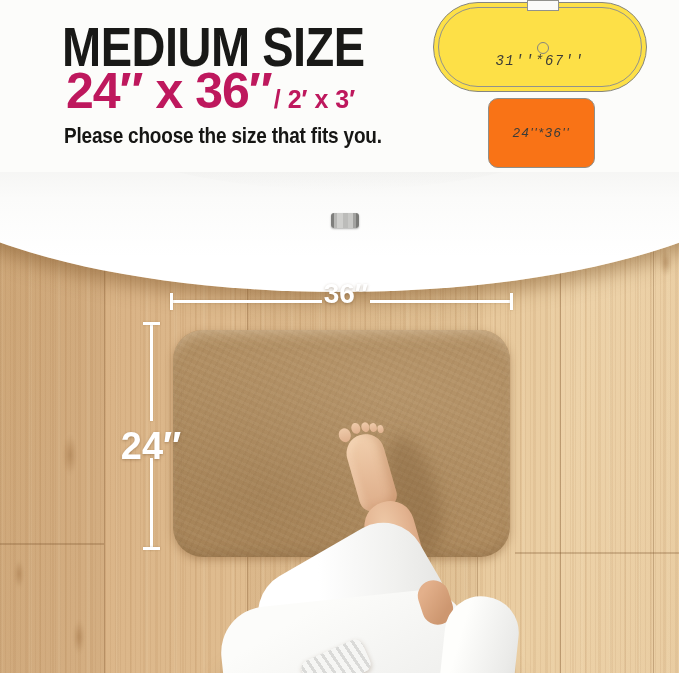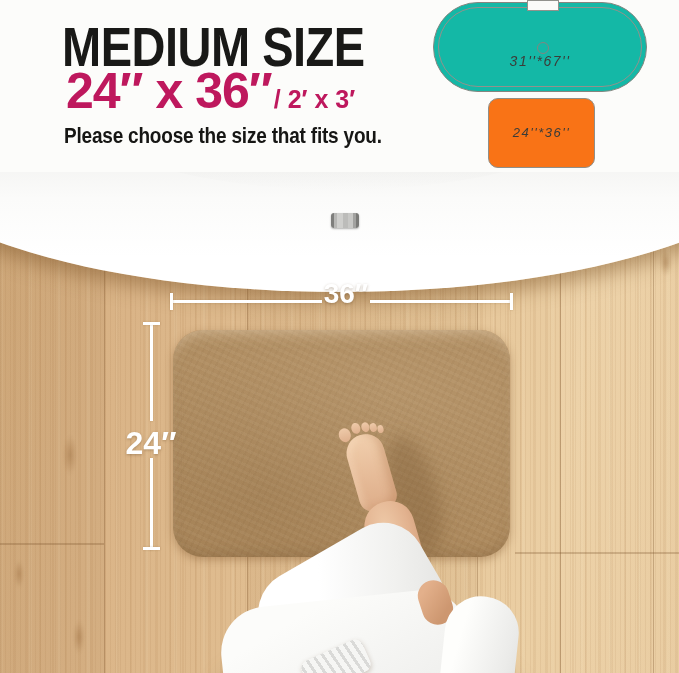--- a/index.html
+++ b/index.html
@@ -21,21 +21,21 @@
   .size-alt{font-size:25px;font-weight:bold;margin-left:2px;}
   .subtitle{
     position:absolute;left:64px;top:124px;margin:0;white-space:nowrap;
     font-size:19px;font-weight:bold;color:#161614;letter-spacing:-0.2px;
     transform:scaleY(1.12);transform-origin:left top;
   }
 
   
   .tub-diagram{
     position:absolute;left:433px;top:2px;width:214px;height:90px;box-sizing:border-box;
-    border:1.5px solid #85857f;border-radius:46px;background:#14b8a6;
+    border:1.5px solid #85857f;border-radius:46px;background:#fde047;font-family:Liberation Mono, monospace;
   }
   .tub-diagram-inner{position:absolute;inset:4px;border:1px solid #92928c;border-radius:41px;}
   .tub-diagram-notch{position:absolute;left:93px;top:-3px;width:30px;height:9px;background:#fbfbf8;border:1px solid #92928c;}
   .tub-diagram-drain{position:absolute;left:103px;top:39px;width:10px;height:10px;border:1px solid #85857f;border-radius:50%;}
   .tub-diagram-label{
     position:absolute;left:0;right:0;top:50px;text-align:center;
     font-style:italic;font-size:14px;letter-spacing:1.5px;color:#3c3c38;
   }
   .mat-diagram{
     position:absolute;left:488px;top:98px;width:107px;height:70px;box-sizing:border-box;
@@ -129,21 +129,21 @@
   }
   .dim-h-seg1{left:171px;top:128px;width:151px;height:3px;}
   .dim-h-seg2{left:370px;top:128px;width:142px;height:3px;}
   .dim-h-capL{left:170px;top:121px;width:3px;height:17px;}
   .dim-h-capR{left:510px;top:121px;width:3px;height:17px;}
   .dim-h-label{left:314px;top:106px;width:64px;font-size:28px;}
   .dim-v-seg1{left:150px;top:152px;width:3px;height:97px;}
   .dim-v-seg2{left:150px;top:286px;width:3px;height:92px;}
   .dim-v-capT{left:143px;top:150px;width:17px;height:3px;}
   .dim-v-capB{left:143px;top:375px;width:17px;height:3px;}
-  .dim-v-label{left:118px;top:253px;width:66px;font-size:32px;}
+  .dim-v-label{left:118px;top:253px;width:66px;font-size:38px;}
 </style>
 </head>
 <body>
 
 <div class="page">
 
   <header class="banner">
     <h1 class="banner-title">MEDIUM SIZE</h1>
     <div class="size-line">
       <span class="size-main">24″  x 36″</span><span class="size-alt">/ 2′ x 3′</span>

